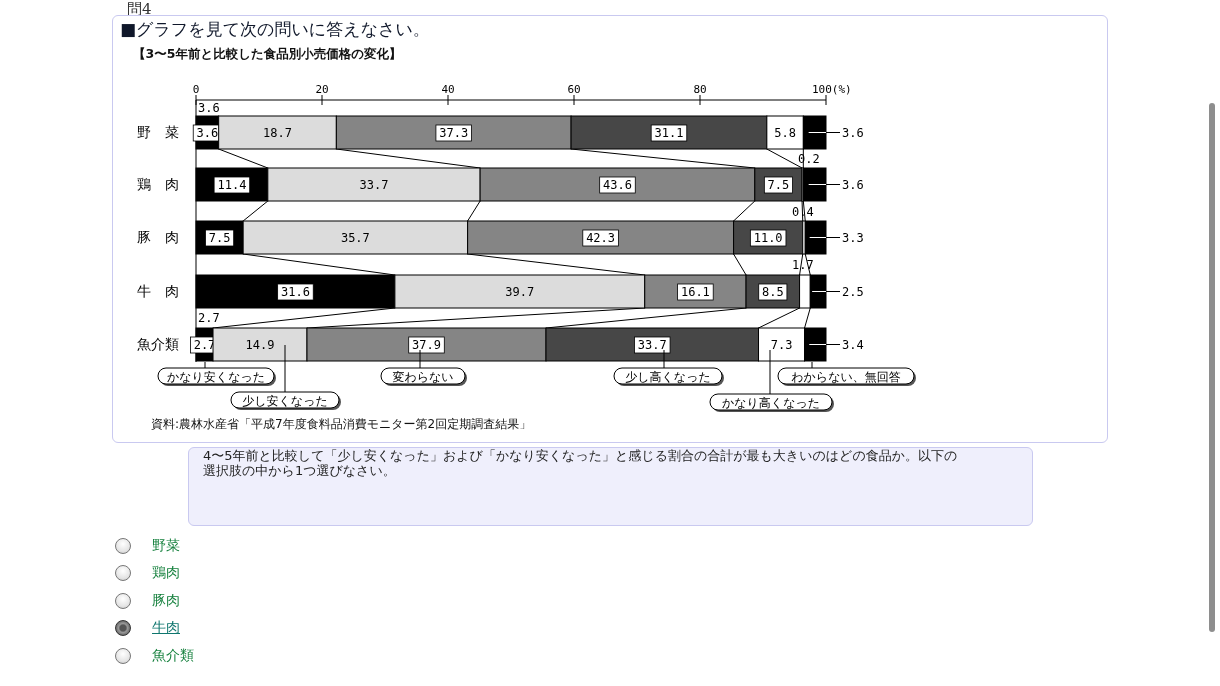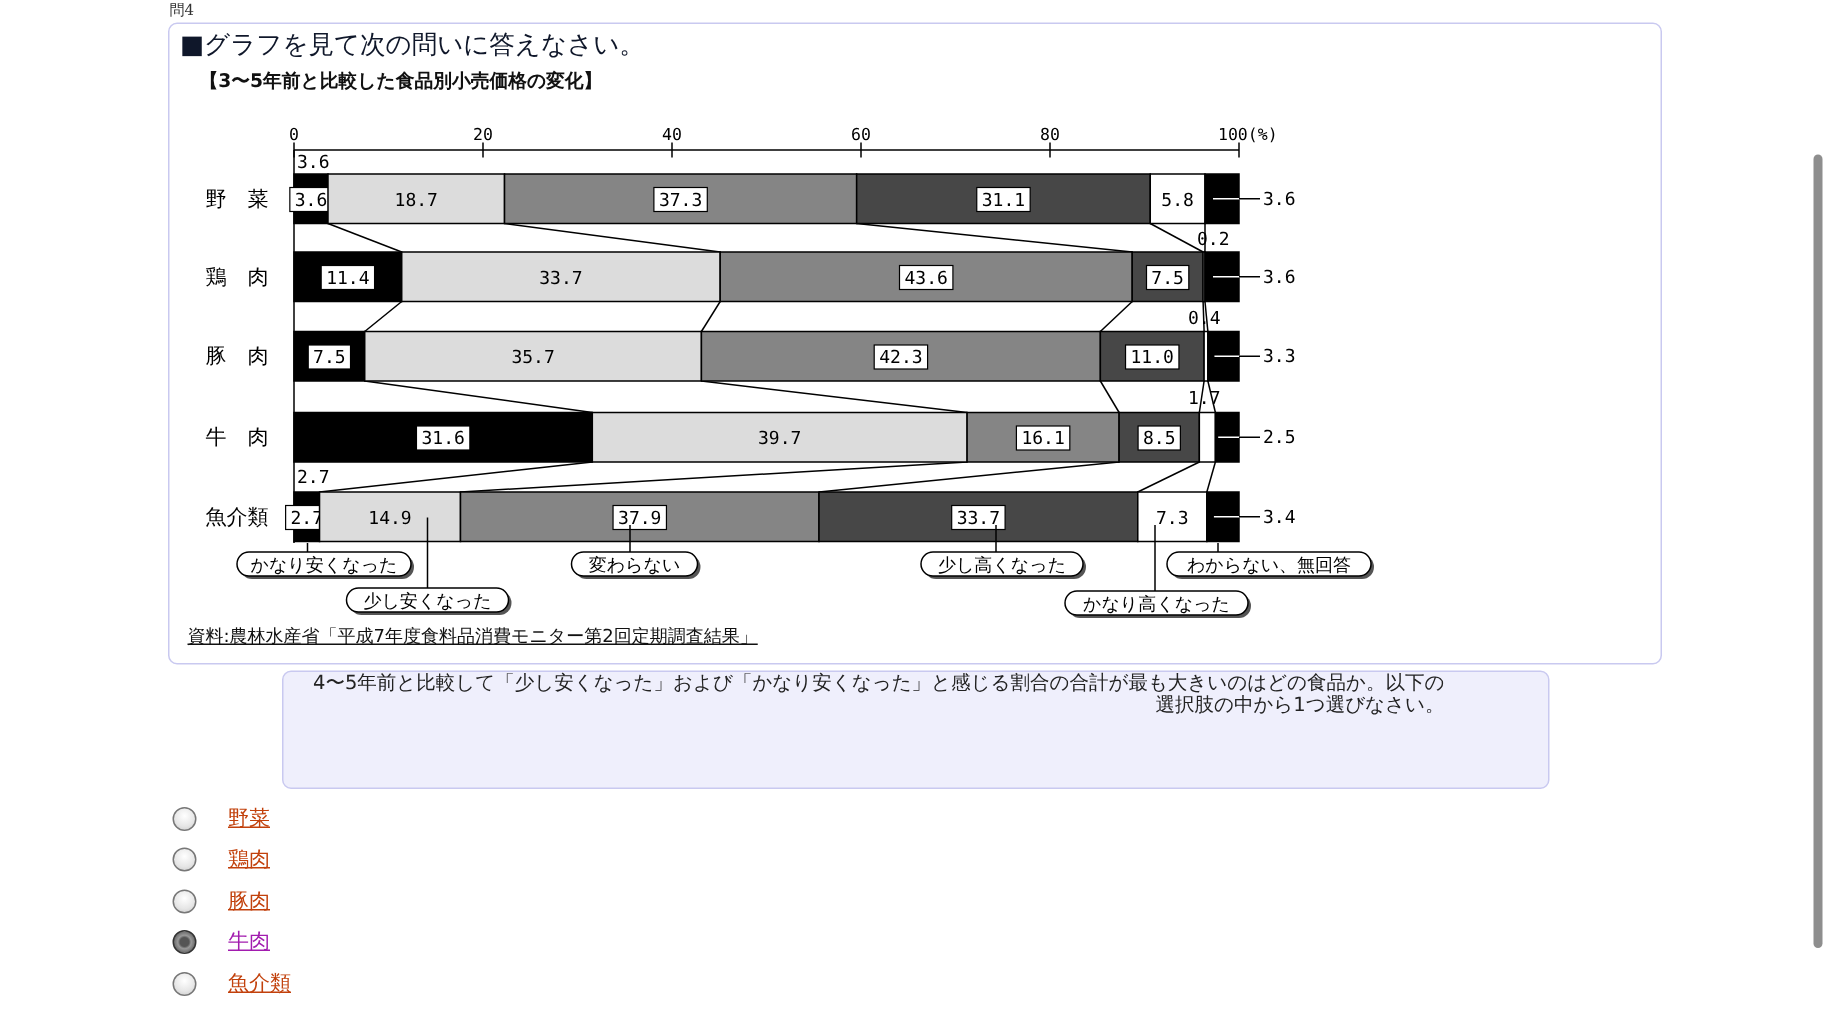--- a/index.html
+++ b/index.html
@@ -1,38 +1,38 @@
 <!DOCTYPE html>
 <html><head>
 <meta charset="utf-8">
 <style>
   html, body { margin:0; padding:0; background:#ffffff; }
   body { width:1220px; height:686px; position:relative; overflow:hidden;
          font-family:"DejaVu Sans", sans-serif; color:#222; }
-  .qnum { position:absolute; left:113px; top:0px; font-size:10px; color:#333;
+  .qnum { position:absolute; left:127px; top:0px; font-size:15px; color:#333;
           font-family:"DejaVu Serif", serif; }
   .outer { position:absolute; left:112px; top:15px; width:994px; height:426px;
            border:1px solid #c9c9f0; border-radius:6px; background:#fff; }
   .heading { position:absolute; left:120px; top:18px; font-size:17px; color:#0f172a; }
   .subheading { position:absolute; left:133px; top:46px; font-size:12.5px; color:#111; font-weight:bold; }
   svg.chart { position:absolute; left:0; top:0; }
-  .source { position:absolute; left:125px; top:416px; font-size:12px; color:#111;text-decoration:underline; }
+  .source { position:absolute; left:151px; top:416px; font-size:12px; color:#111; }
   .qbox { position:absolute; left:188px; top:447px; width:843px; height:77px;
           border:1px solid #c9c9f0; border-radius:6px; background:#efeffc; }
   .qtext { position:absolute; left:203px; top:448px; width:760px; font-size:13px;
-           line-height:15px; color:#222;text-align:right; }
+           line-height:15px; color:#222; }
   .options { position:absolute; left:114px; top:532px; }
   .opt { display:flex; align-items:center; height:27.5px; }
   .radio { width:16px; height:16px; border-radius:50%; border:1px solid #777;
            background:radial-gradient(circle at 50% 35%, #ffffff 0%, #e6e6e6 60%, #c8c8c8 100%);
            margin-left:1px; box-sizing:border-box; }
   .radio.checked { background:radial-gradient(circle, #555 0%, #555 30%, #999 45%, #666 75%, #444 100%);
                    border-color:#333; }
-  .opt-label { margin-left:21px; font-size:14px; color:#c2410c;text-decoration:underline; }
-  .opt-label.selected { color:#a21caf; text-decoration:underline;text-align:right; }
+  .opt-label { margin-left:21px; font-size:14px; color:#15803d; }
+  .opt-label.selected { color:#0f766e; text-decoration:underline;text-align:right; }
   .scrollbar { position:absolute; left:1209px; top:103px; width:6px; height:529px;
                background:#8e8e8e; border-radius:3px; }
 </style>
 </head>
 <body>
 
 <div class="qnum">問4</div>
 <div class="outer"></div>
 <div class="heading">■グラフを見て次の問いに答えなさい。</div>
 <div class="subheading">【3〜5年前と比較した食品別小売価格の変化】</div>

